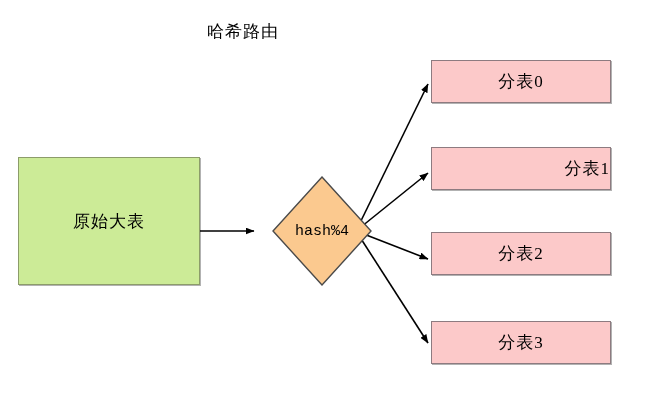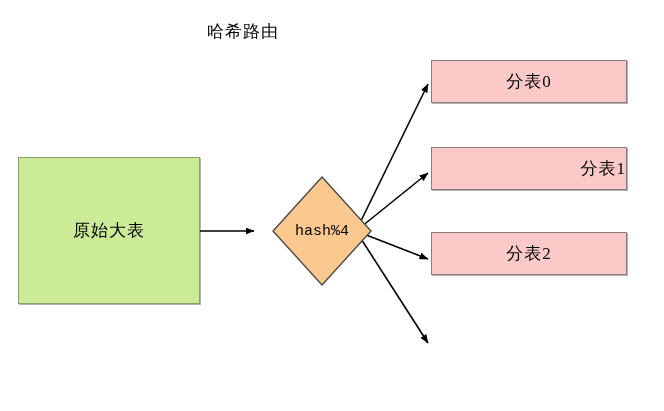--- a/index.html
+++ b/index.html
@@ -40,32 +40,32 @@
     text-align: center;
     font-size: 17px;
     color: #000000;
     letter-spacing: 1px;
     white-space: nowrap;
   }
   .source-box {
     left: 18px;
     top: 157px;
     width: 182px;
-    height: 147px;
+    height: 128px;
     background: #cceb97;
     border: 1px solid #8c9c6a;
     box-shadow: 1px 1px 0 rgba(0,0,0,0.30);
     font-size: 17px;
     color: #000000;
     letter-spacing: 1px;
     text-align: right;
   }
   .shard-box {
     left: 431px;
-    width: 196px;
+    width: 180px;
     height: 43px;
     background: #fcc9c9;
     border: 1px solid #8d7b80;
     box-shadow: 1px 1px 0 rgba(0,0,0,0.30);
     font-size: 17px;
     color: #000000;
     letter-spacing: 1px;
   }
   .shard-0 { top: 60px; }
   .shard-1 { top: 147px; justify-content: flex-end; }
@@ -136,14 +136,17 @@
   </div>
 
   <div class="node shard-box shard-1">
     <span>分表1</span>
   </div>
 
   <div class="node shard-box shard-2">
     <span>分表2</span>
   </div>
 
+  <div class="node shard-box shard-3">
+    <span>分表3</span>
+  </div>
 
 </div>
 
 </body></html>

